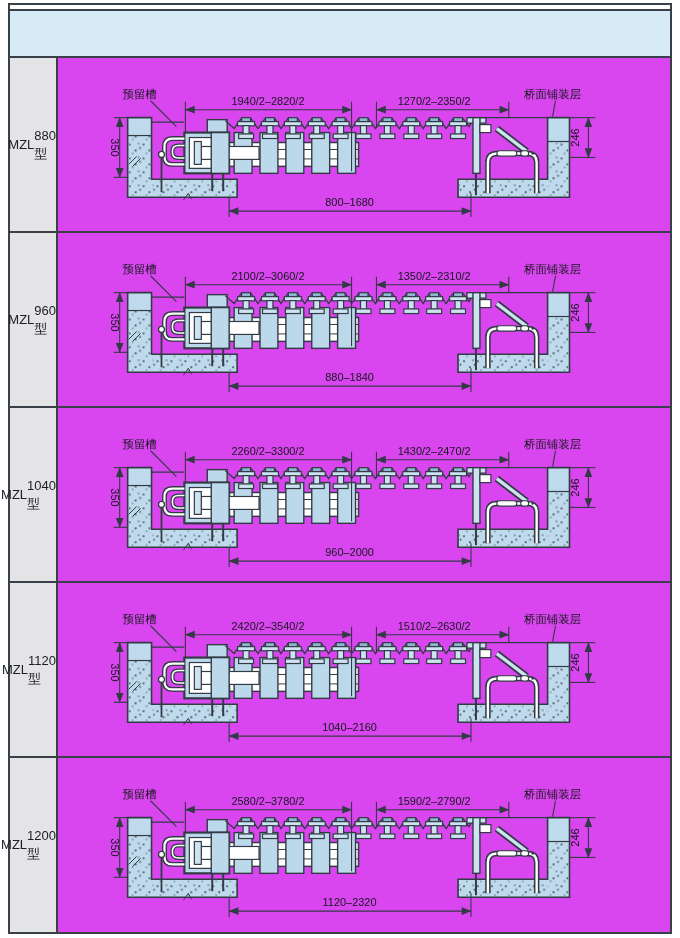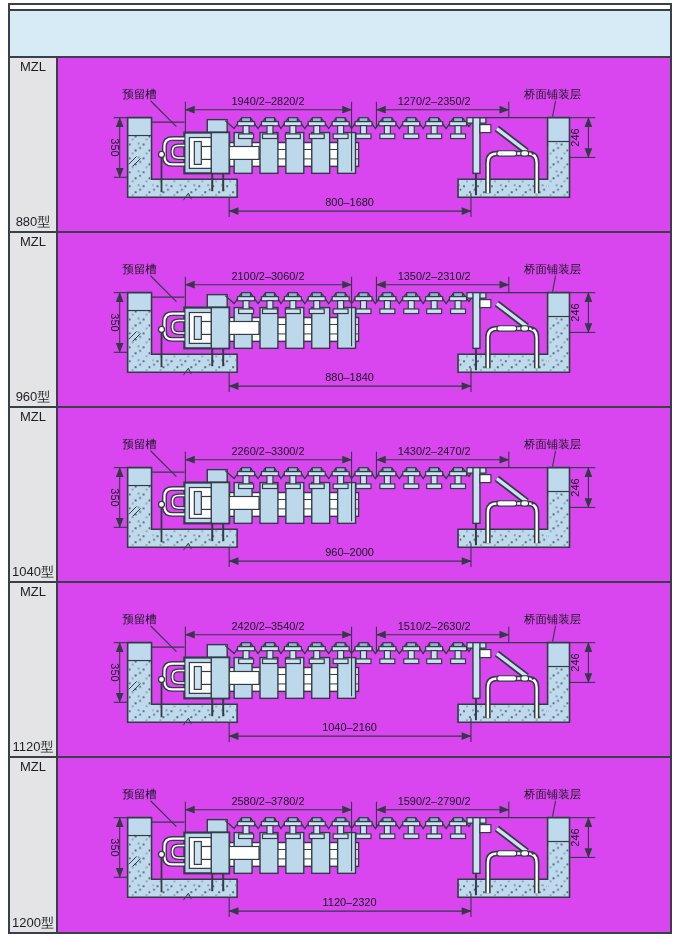--- a/index.html
+++ b/index.html
@@ -3,21 +3,21 @@
 <meta charset="utf-8">
 <style>
   html,body{margin:0;padding:0;background:#ffffff;width:680px;
     font-family:"Liberation Sans","DejaVu Sans",sans-serif;}
   .frame{box-sizing:border-box;margin:3px 0 0 8px;width:664px;border:2px solid #3a4048;background:#fff;}
   .header-gap{height:4px;background:#fff;}
   .header-band{height:45px;background:#d7ebf7;border-top:2px solid #3a4048;border-bottom:2px solid #3a4048;}
   .row{display:flex;height:175px;border-bottom:2px solid #3a4048;box-sizing:border-box;}
   .row:last-child{border-bottom:none;height:174px;}
   .label-cell{width:46px;flex:0 0 46px;background:#e4e4e7;border-right:2px solid #3a4048;
-    display:flex;flex-direction:column;align-items:center;justify-content:space-between;
+    display:flex;align-items:center;justify-content:flex-end;
     font-size:13px;line-height:1.35;color:#1b1e22;}
   .diagram-cell{flex:1;background:#d946ef;overflow:hidden;}
   .diagram-cell svg{display:block;}
   svg text{font-family:"Liberation Sans","DejaVu Sans",sans-serif;font-size:11px;fill:#15181c;}
   svg text.cjk{font-size:11.5px;}
 </style>
 </head>
 <body>
 
 <svg width="0" height="0" style="position:absolute" aria-hidden="true">

